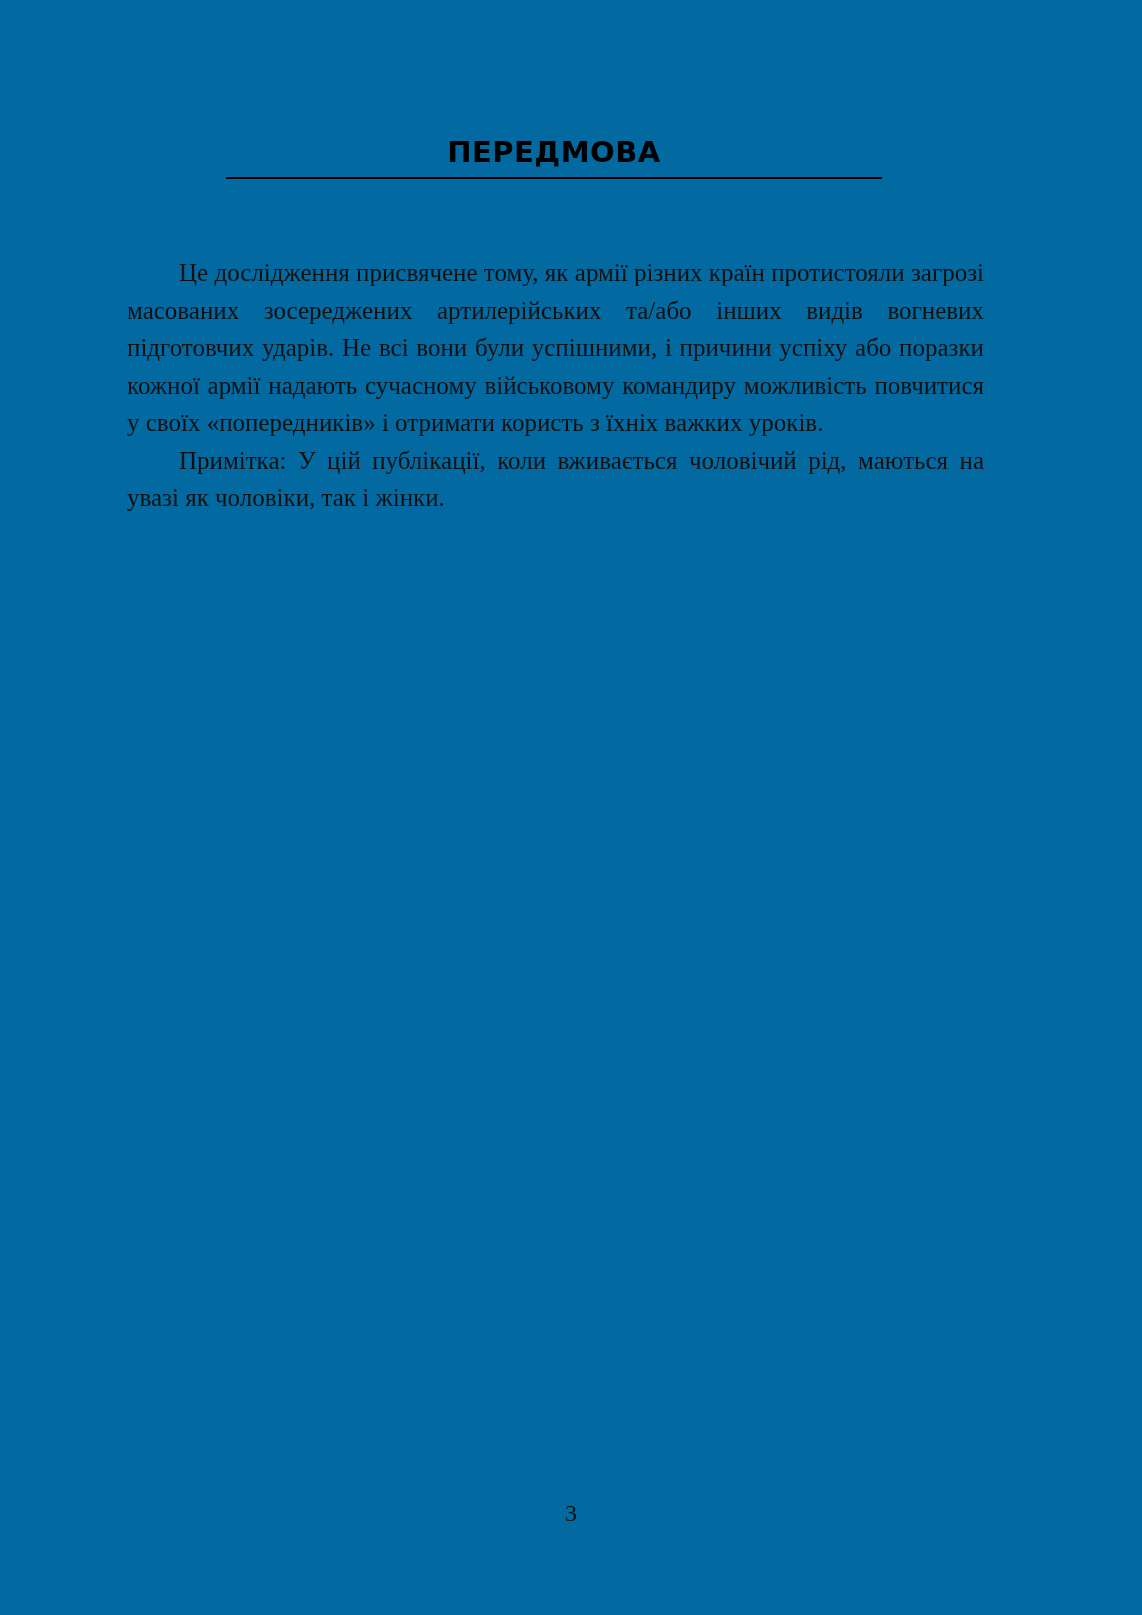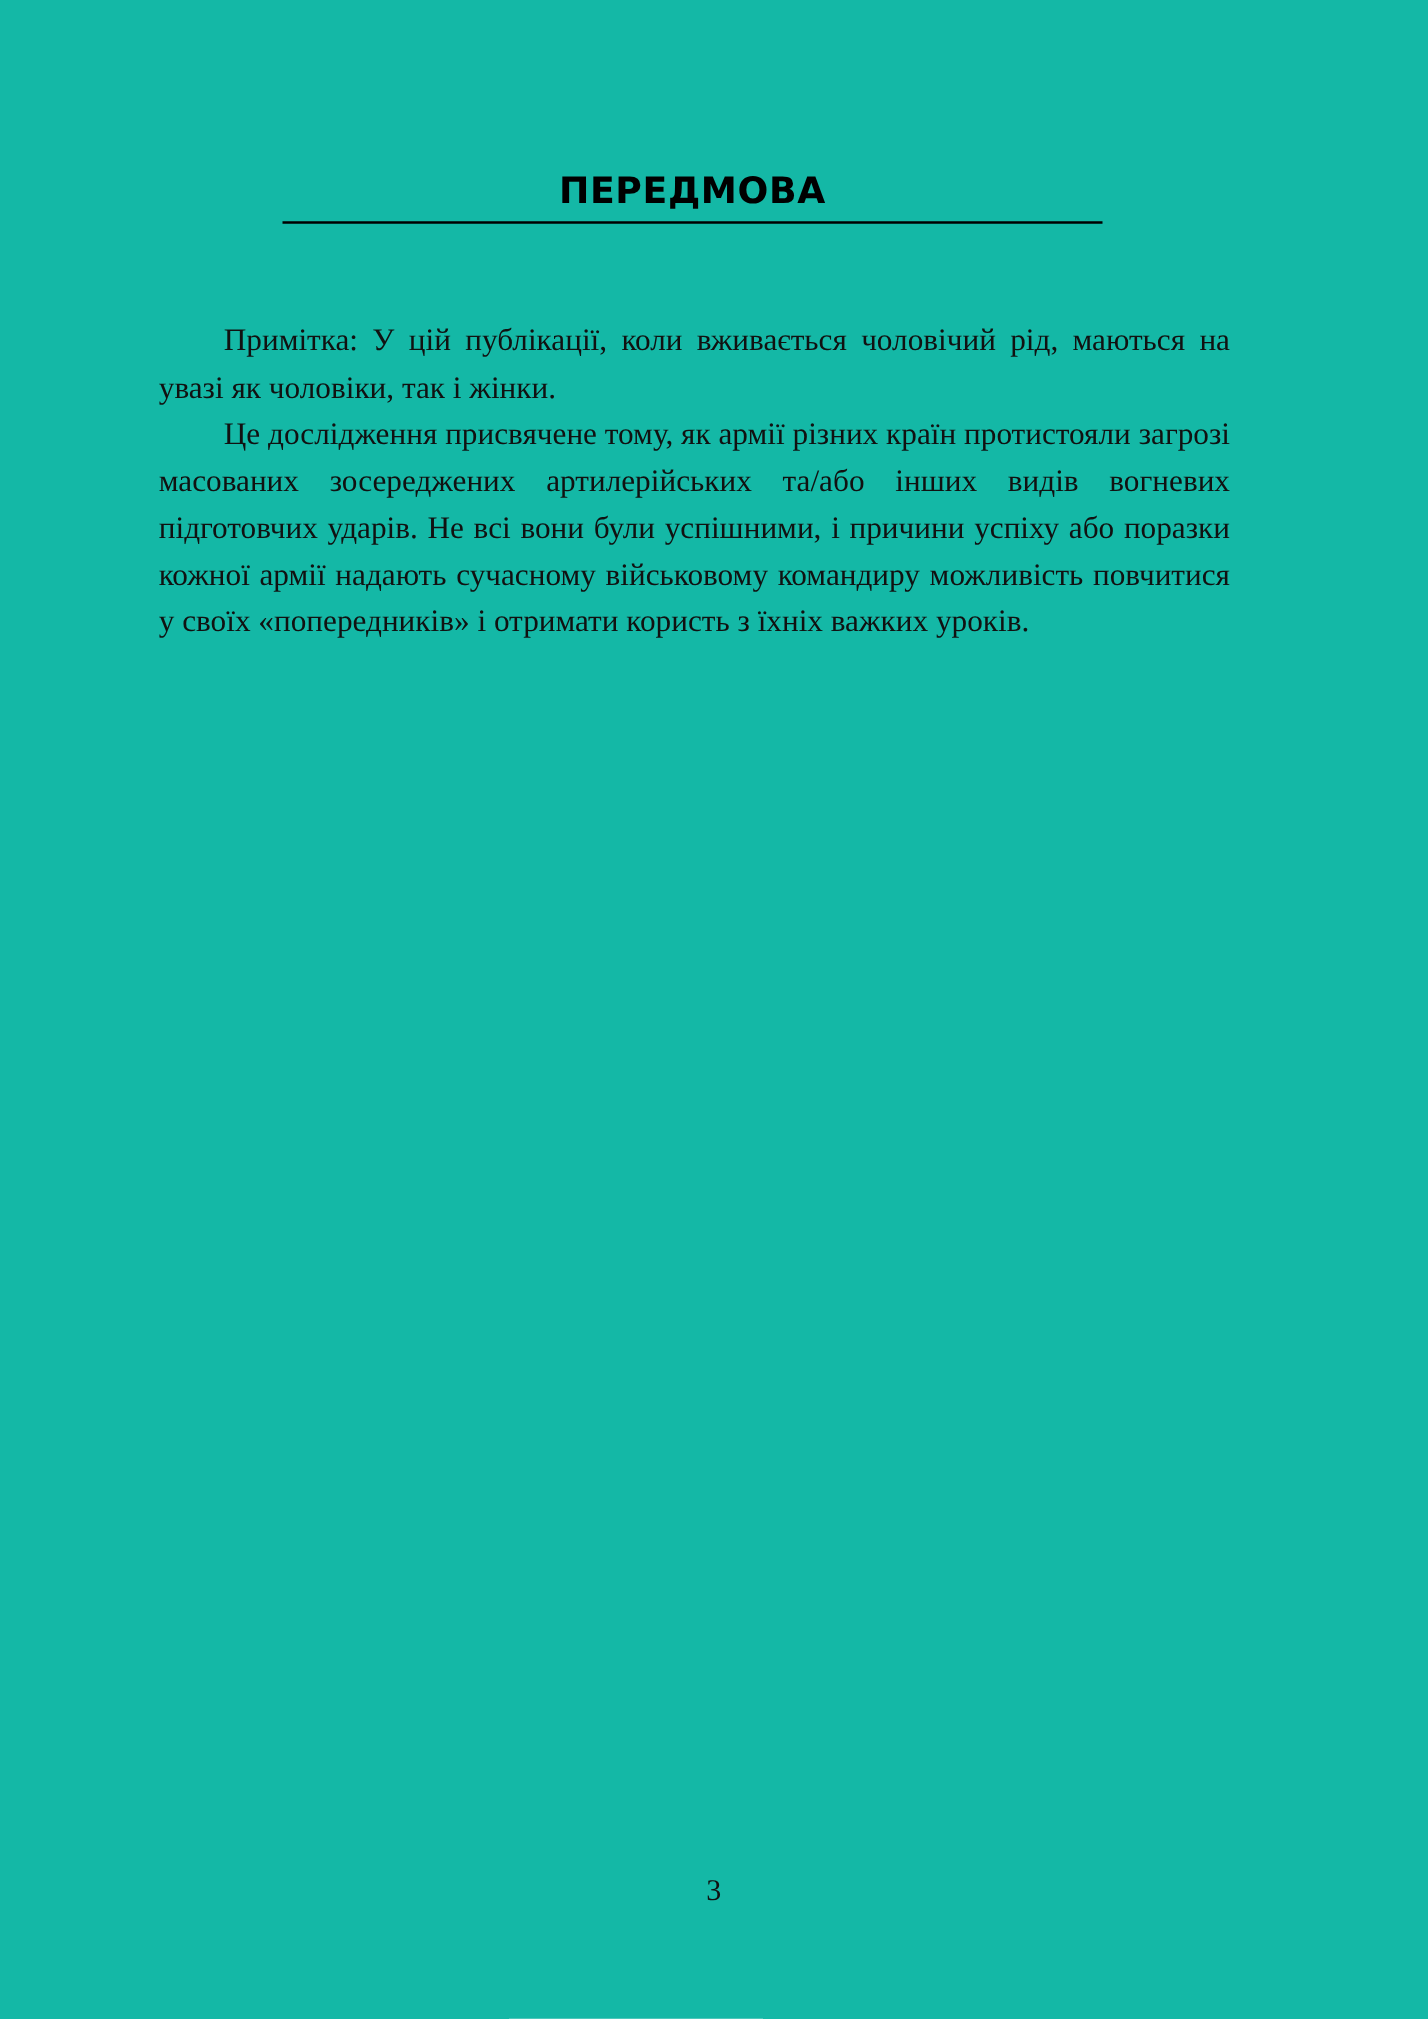--- a/index.html
+++ b/index.html
@@ -12,21 +12,21 @@
       height: 1615px;
       position: relative;
       overflow: hidden;
       color: #111111;
     }
     .page {
       position: absolute;
       left: 0; top: 0;
       width: 1142px;
       height: 1615px;
-      background: #14b8a6;
+      background: #0369a1;
     }
     .title {
       position: absolute;
       left: 226px;
       width: 656px;
       top: 132px;
       text-align: center;
       font-family: "DejaVu Sans", sans-serif;
       font-weight: bold;
       font-size: 29px;
@@ -69,18 +69,18 @@
     }
   </style>
 </head>
 <body>
 
 <div class="page">
   <h1 class="title" style="margin:0;">ПЕРЕДМОВА</h1>
   <div class="title-rule"></div>
 
   <div class="body-text">
+    <p>Це дослідження присвячене тому, як армії різних країн протистояли загрозі масованих зосереджених артилерійських та/або інших видів вогневих підготовчих ударів. Не всі вони були успішними, і причини успіху або поразки кожної армії надають сучасному військовому командиру можливість повчитися у своїх «попередників» і отримати користь з їхніх важких уроків.</p>
     <p>Примітка: У цій публікації, коли вживається чоловічий рід, маються на увазі як чоловіки, так і жінки.</p>
-    <p>Це дослідження присвячене тому, як армії різних країн протистояли загрозі масованих зосереджених артилерійських та/або інших видів вогневих підготовчих ударів. Не всі вони були успішними, і причини успіху або поразки кожної армії надають сучасному військовому командиру можливість повчитися у своїх «попередників» і отримати користь з їхніх важких уроків.</p>
   </div>
 
   <div class="page-number">3</div>
 </div>
 
 </body></html>

